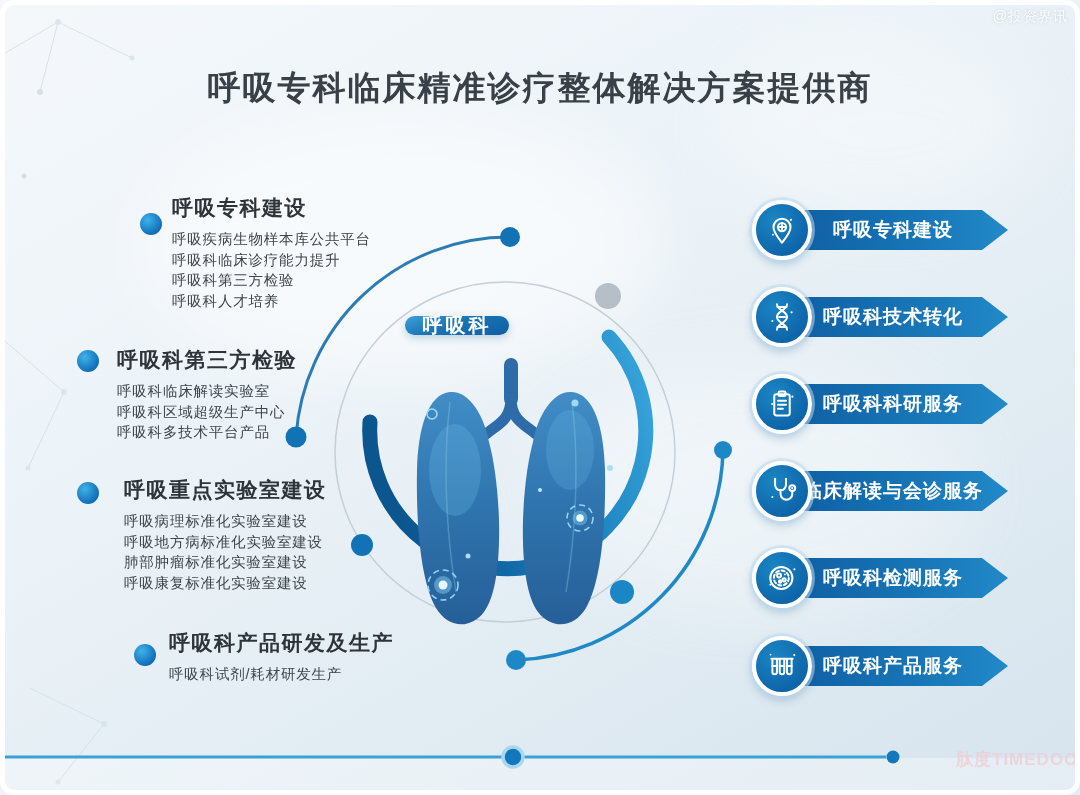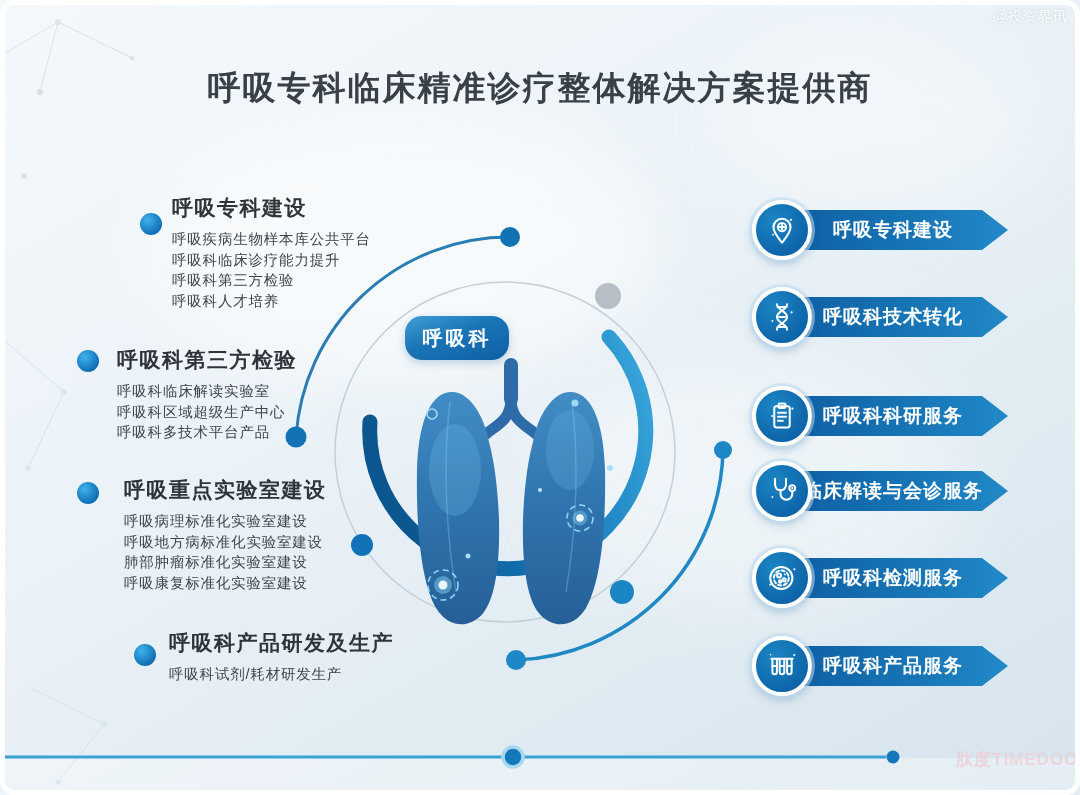--- a/index.html
+++ b/index.html
@@ -12,38 +12,38 @@
   .footer-strip{position:absolute;left:0;right:0;top:758px;bottom:0;background:rgba(255,255,255,.35);}
   .decor{position:absolute;left:0;top:0;pointer-events:none;}
 
   .page-title{position:absolute;left:0;right:0;top:66px;margin:0;text-align:center;
     font-size:33px;font-weight:900;letter-spacing:2px;color:#3a4047;font-family:Liberation Mono, monospace;}
   .wm-top{position:absolute;right:12px;top:8px;font-size:14px;letter-spacing:1px;
     color:rgba(255,255,255,.95);text-shadow:0 0 3px rgba(140,155,170,.45);}
   .wm-bottom{position:absolute;left:956px;top:748px;font-size:17px;font-weight:800;
     letter-spacing:1px;color:rgba(236,206,212,.8);}
 
-  .pill{position:absolute;left:405px;top:316px;width:104px;height:44px;border-radius:17px;
+  .pill{position:absolute;left:405px;top:316px;width:104px;height:19px;border-radius:17px;
     display:flex;align-items:center;justify-content:center;
     background:linear-gradient(160deg,#3e9ed6 0%,#1a74b4 45%,#0e5fa4 100%);
     color:#fff;font-size:20px;font-weight:800;letter-spacing:3px;
     box-shadow:0 3px 8px rgba(20,90,150,.25);}
 
   .bullet{position:absolute;width:22px;height:22px;border-radius:50%;
     background:radial-gradient(circle at 35% 32%,#3fb2ea,#0f6db6 72%);}
   .b1{left:140px;top:213px;} .b2{left:77px;top:350px;} .b3{left:77px;top:482px;} .b4{left:134px;top:644px;}
 
   .sec{position:absolute;width:310px;}
   .s1{left:172px;top:194px;} .s2{left:117px;top:346px;} .s3{left:108px;top:476px;margin-left:16px;} .s4{left:169px;top:629px;}
   .sec h2{margin:0 0 7px 0;font-size:21px;font-weight:800;letter-spacing:1.5px;color:#2e343a;}
   .sec ul{margin:0;padding:0;list-style:none;}
   .sec li{font-size:14.5px;line-height:20.5px;letter-spacing:.8px;color:#3e454c;}
 
   .banner-row{position:absolute;left:748px;width:280px;height:60px;}
-  .r1{top:200px;} .r2{top:287px;} .r3{top:386px;} .r4{top:461px;} .r5{top:548px;} .r6{top:636px;}
+  .r1{top:200px;} .r2{top:287px;} .r3{top:374px;} .r4{top:461px;} .r5{top:548px;} .r6{top:636px;}
   .arrow{position:absolute;left:52px;top:10px;width:208px;height:40px;
     background:linear-gradient(90deg,#0f61a5 0%,#1775b6 55%,#2289c8 100%);
     clip-path:polygon(0 0,calc(100% - 26px) 0,100% 50%,calc(100% - 26px) 100%,0 100%);
     display:flex;align-items:center;justify-content:center;}
   .arrow-label{color:#fff;font-size:19px;font-weight:800;letter-spacing:1px;padding-right:22px;}
   .badge{position:absolute;left:4px;top:0;width:52px;height:52px;border-radius:50%;
     border:4px solid #fff;box-sizing:content-box;
     background:radial-gradient(circle at 35% 30%,#1b85c4,#0d64a8 75%);
     box-shadow:0 0 0 3px rgba(190,218,240,.55),0 4px 10px rgba(30,90,140,.28);
     display:flex;align-items:center;justify-content:center;}

